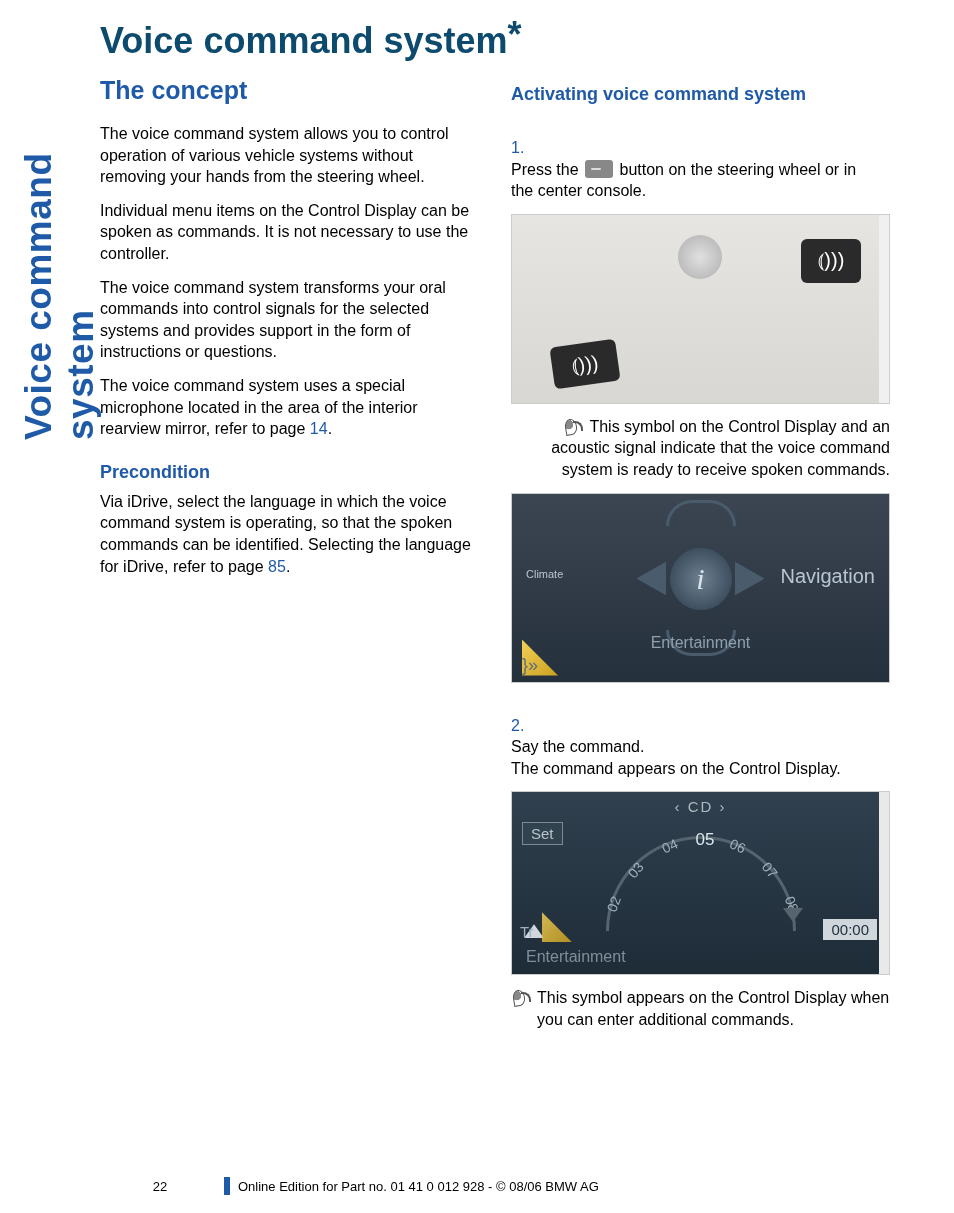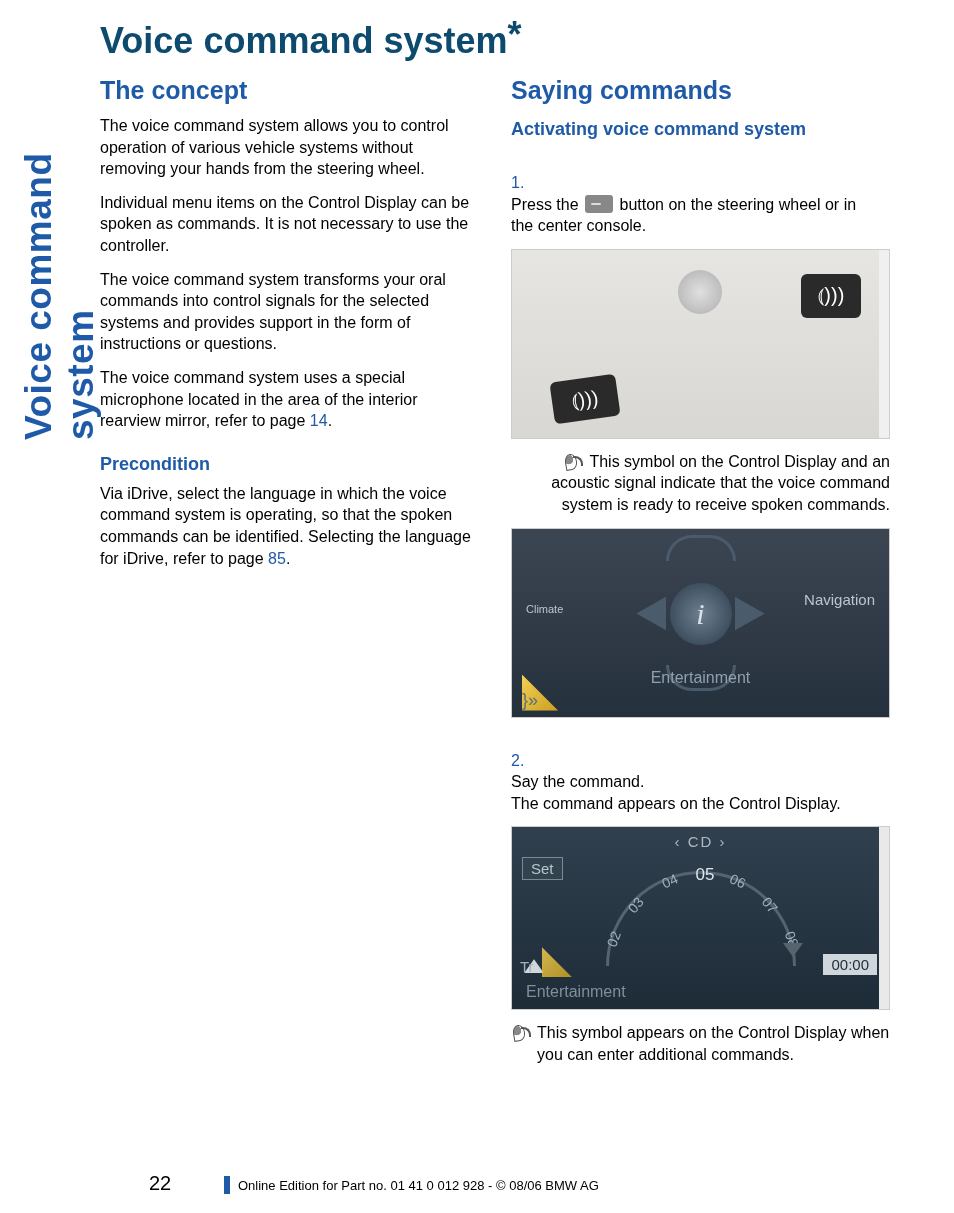--- a/index.html
+++ b/index.html
@@ -30,21 +30,21 @@
     color: #0c4a6e;
     margin-bottom: 8px;
   }
   h1.title .ast { font-size: 36px; position: relative; top: -6px; }
   .cols { display: flex; gap: 32px; }
   .col { flex: 1 1 0; }
   h2.section {
     font-size: 25px;
     font-weight: 700;
     color: #1e5aa8;
-    margin-bottom: 10px;
+    margin-bottom: 18px;
     margin-top: 6px;
   }
   h3.sub {
     font-size: 18px;
     font-weight: 700;
     color: #1e5aa8;
     margin-top: 22px;
     margin-bottom: 8px;
   }
   p.body {
@@ -104,21 +104,21 @@
   .img-dash::after{ content:""; position:absolute; right:0; top:0; bottom:0; width:10px; background:#f0f0f0; }
 
   .img-idrive { height: 190px; background: linear-gradient(#3c4652,#24303c); color:#b9c6d2; }
   .img-idrive .arc-top { position:absolute; top:6px; left:50%; transform:translateX(-50%); width:70px; height:26px; border:3px solid #4a5c6c; border-bottom:none; border-radius:70px 70px 0 0; }
   .img-idrive .arc-bot { position:absolute; bottom:26px; left:50%; transform:translateX(-50%); width:70px; height:26px; border:3px solid #4a5c6c; border-top:none; border-radius:0 0 70px 70px; }
   .img-idrive .circ { position:absolute; top:54px; left:50%; transform:translateX(-50%); width:62px; height:62px; border-radius:50%; background:radial-gradient(circle,#6e8090 0%,#3e5060 70%); display:flex; align-items:center; justify-content:center; font-family:Georgia,serif; font-size:30px; font-style:italic; color:#d7e2eb; }
   .img-idrive .arr-l, .img-idrive .arr-r { position:absolute; top:68px; width:30px; height:34px; background:#4a5c6c; }
   .img-idrive .arr-l { left:33%; clip-path: polygon(100% 0, 100% 100%, 0 50%); }
   .img-idrive .arr-r { right:33%; clip-path: polygon(0 0, 0 100%, 100% 50%); }
   .img-idrive .lbl-l { position:absolute; left:14px; top:74px; font-size:11px; }
-  .img-idrive .lbl-r { position:absolute; right:14px; top:62px; font-size:15px;margin-left:15px; }
+  .img-idrive .lbl-r { position:absolute; right:14px; top:71px; font-size:20px;margin-left:15px; }
   .img-idrive .lbl-b { position:absolute; bottom:30px; left:50%; transform:translateX(-50%); font-size:16px; color:#8fa0af; }
   .img-idrive .corner { position:absolute; left:10px; bottom:6px; width:36px; height:36px; background:linear-gradient(135deg,#f3cf55,#caa020); clip-path:polygon(0 100%,100% 100%,0 0); }
   .img-idrive .vsym { position:absolute; left:10px; bottom:6px; color:#5e6f7d; font-size:18px; }
 
   .img-cd { height: 184px; background: linear-gradient(#30404e,#1e2c38); color:#c7d2da; }
   .img-cd .top { position:absolute; top:6px; left:0; right:0; text-align:center; font-size:15px; letter-spacing:2px; color:#aeb9c1;}
   .img-cd .setb { position:absolute; left:10px; top:30px; padding:2px 8px; border:1px solid #7c8892; color:#bac4cb; font-size:15px; background:#324350; }
   .img-cd .dial { position:absolute; left:50%; top:44px; transform:translateX(-50%); width:190px; height:95px; border:3px solid #55646f; border-bottom:none; border-radius:190px 190px 0 0; }
   .img-cd .ticks { position:absolute; left:50%; top:36px; transform:translateX(-50%); width:210px; font-size:14px; color:#9fb0bc; }
   .img-cd .ticks span { position:absolute; }
@@ -138,21 +138,21 @@
   .img-cd::after{ content:""; position:absolute; right:0; top:0; bottom:0; width:10px; background:#e9e9e9; }
 
   .footer {
     position: absolute;
     left: 100px;
     bottom: 18px;
     width: 790px;
     font-size: 12px;
     color: #000;
   }
-  .footer .pg { font-size: 20px; display:inline-block; width:120px; text-align:center; }
+  .footer .pg { font-size: 13px; display:inline-block; width:120px; text-align:center; }
   .footer .bar { display:inline-block; width:6px; height:18px; background:#1e5aa8; vertical-align:-4px; margin-left:4px; margin-right:8px;}
   .footer .line { font-size: 13px; }
 </style>
 </head>
 <body>
 
 <div class="page">
   <div class="sidetab">Voice command system</div>
 
   <div class="content">
@@ -172,21 +172,20 @@
         </p>
 
         <h3 class="sub">Precondition</h3>
         <p class="body">
           <span>Via iDrive, select the language in which the voice command system is operating, so that the spoken commands can be identified. Selecting the language for iDrive, refer to page </span><span class="pageref">85</span><span>.</span>
         </p>
 
       </div>
 
       <div class="col">
-        <h2 class="section">Saying commands</h2>
         <h3 class="sub" style="margin-top:14px">Activating voice command system</h3>
 
         <div class="numlist">
           <span class="num">1.</span>
           <span class="txt">
             <span>Press the </span><span class="inline-icon"></span><span> button on the steering wheel or in the center console.</span>
           </span>
         </div>
 
         <div class="img img-dash">

